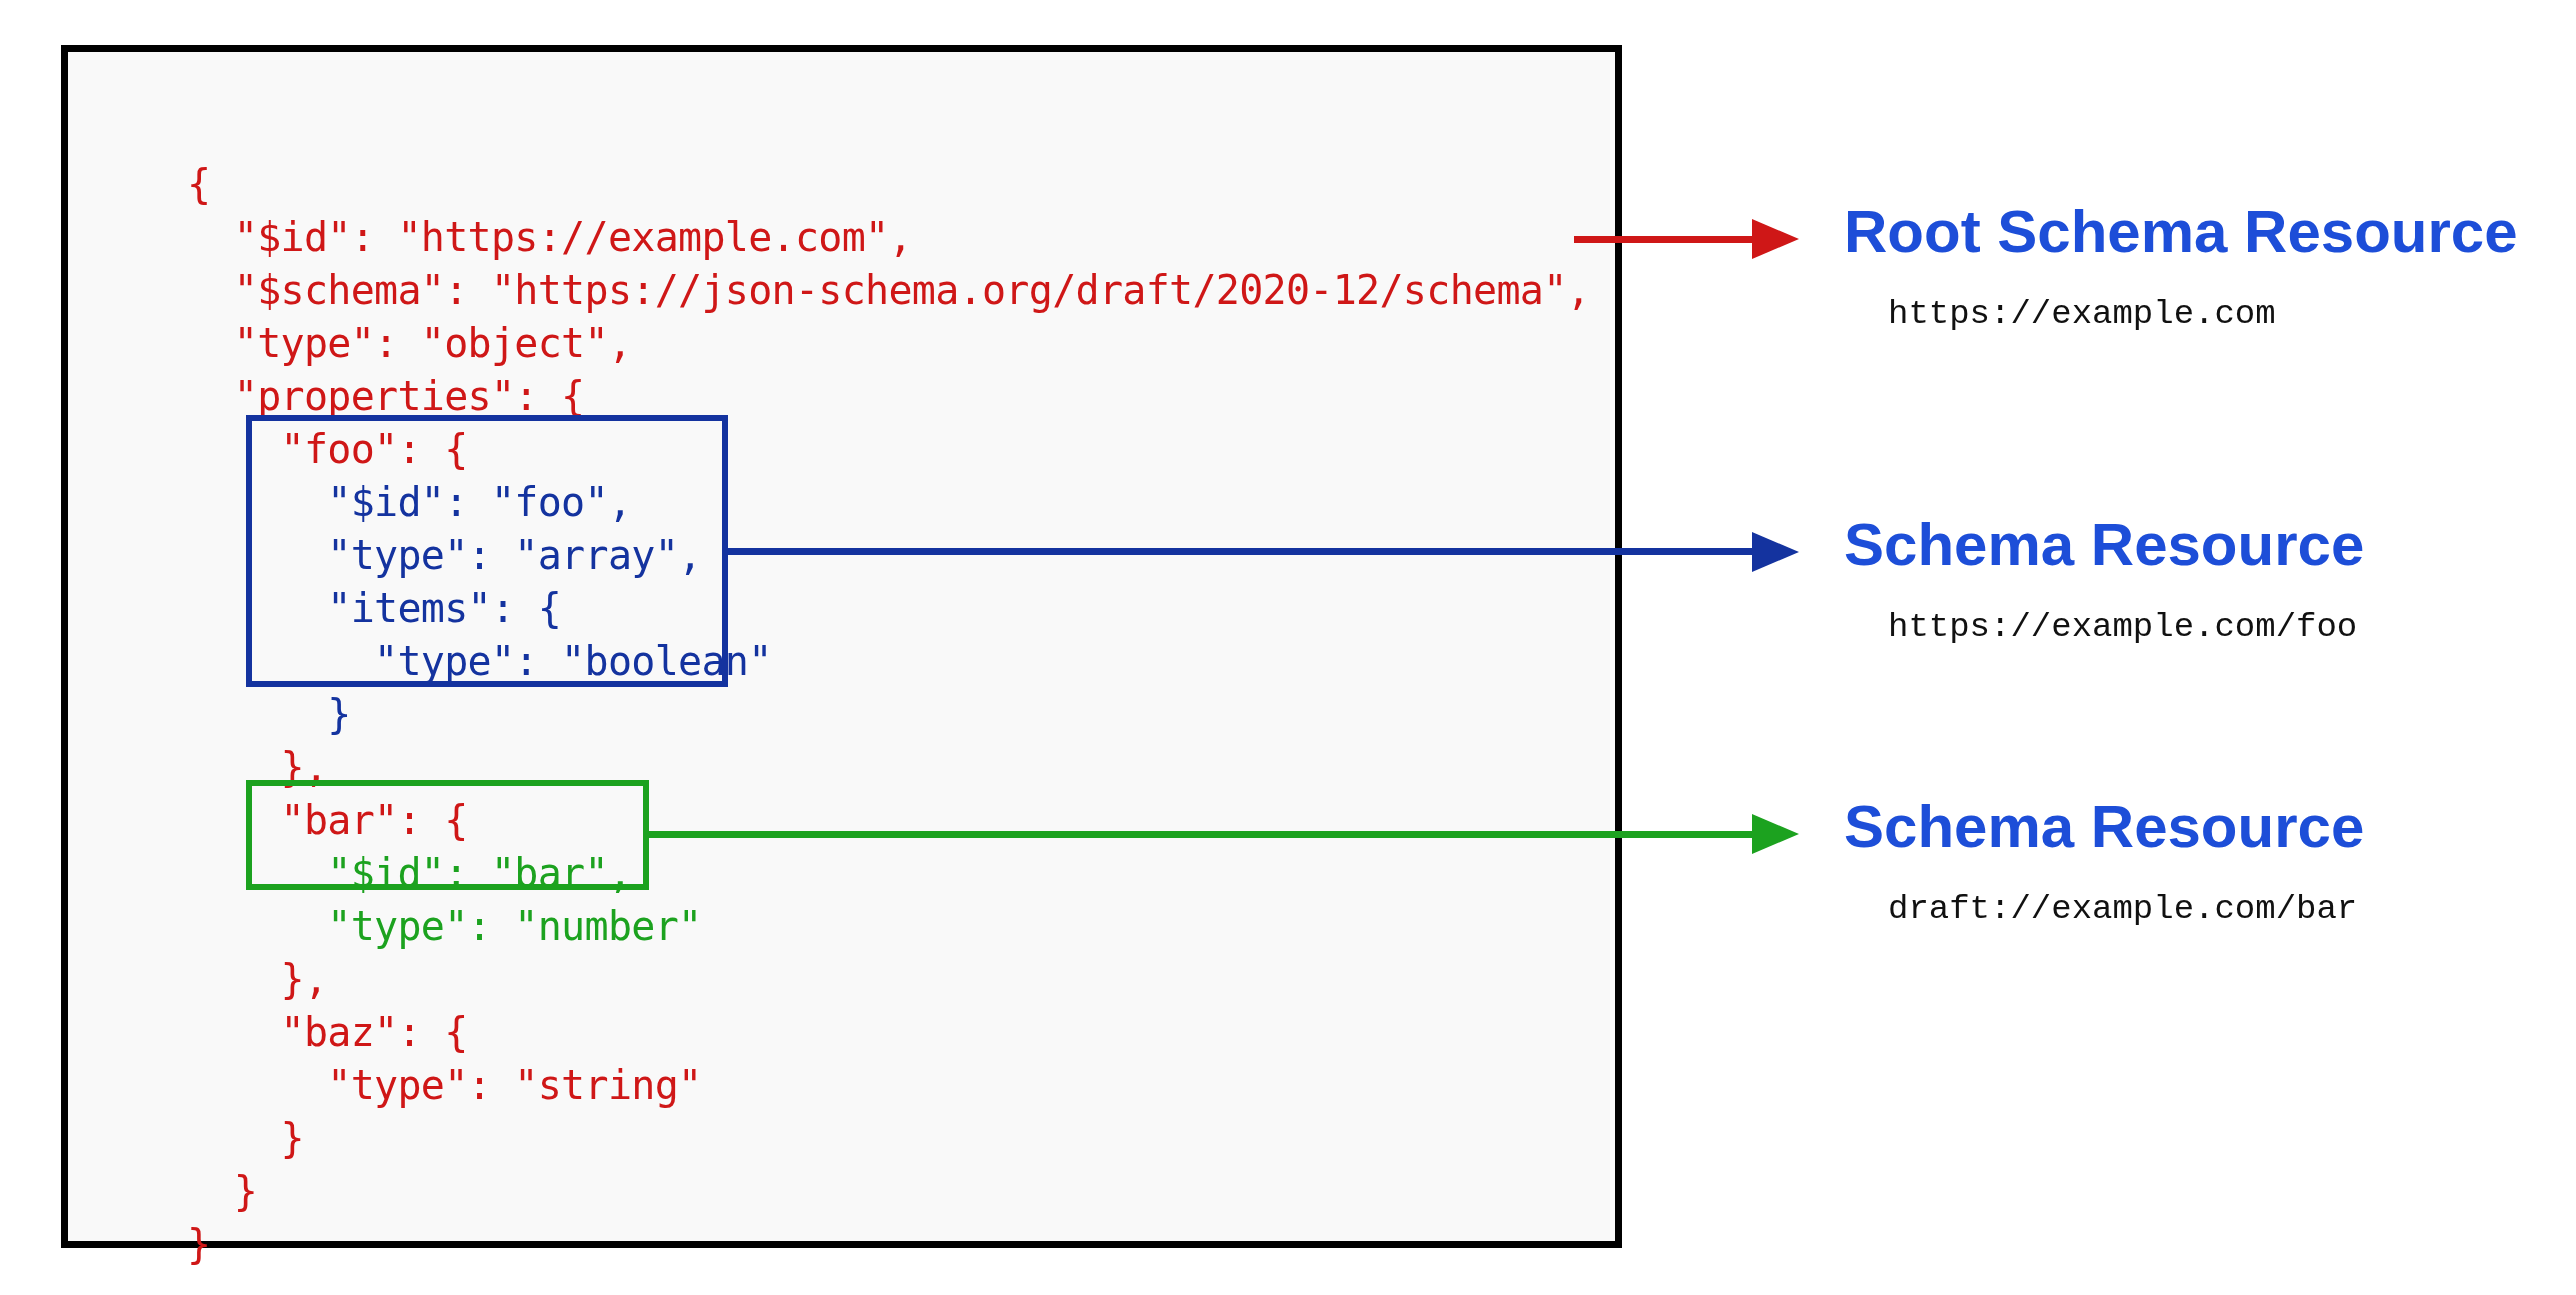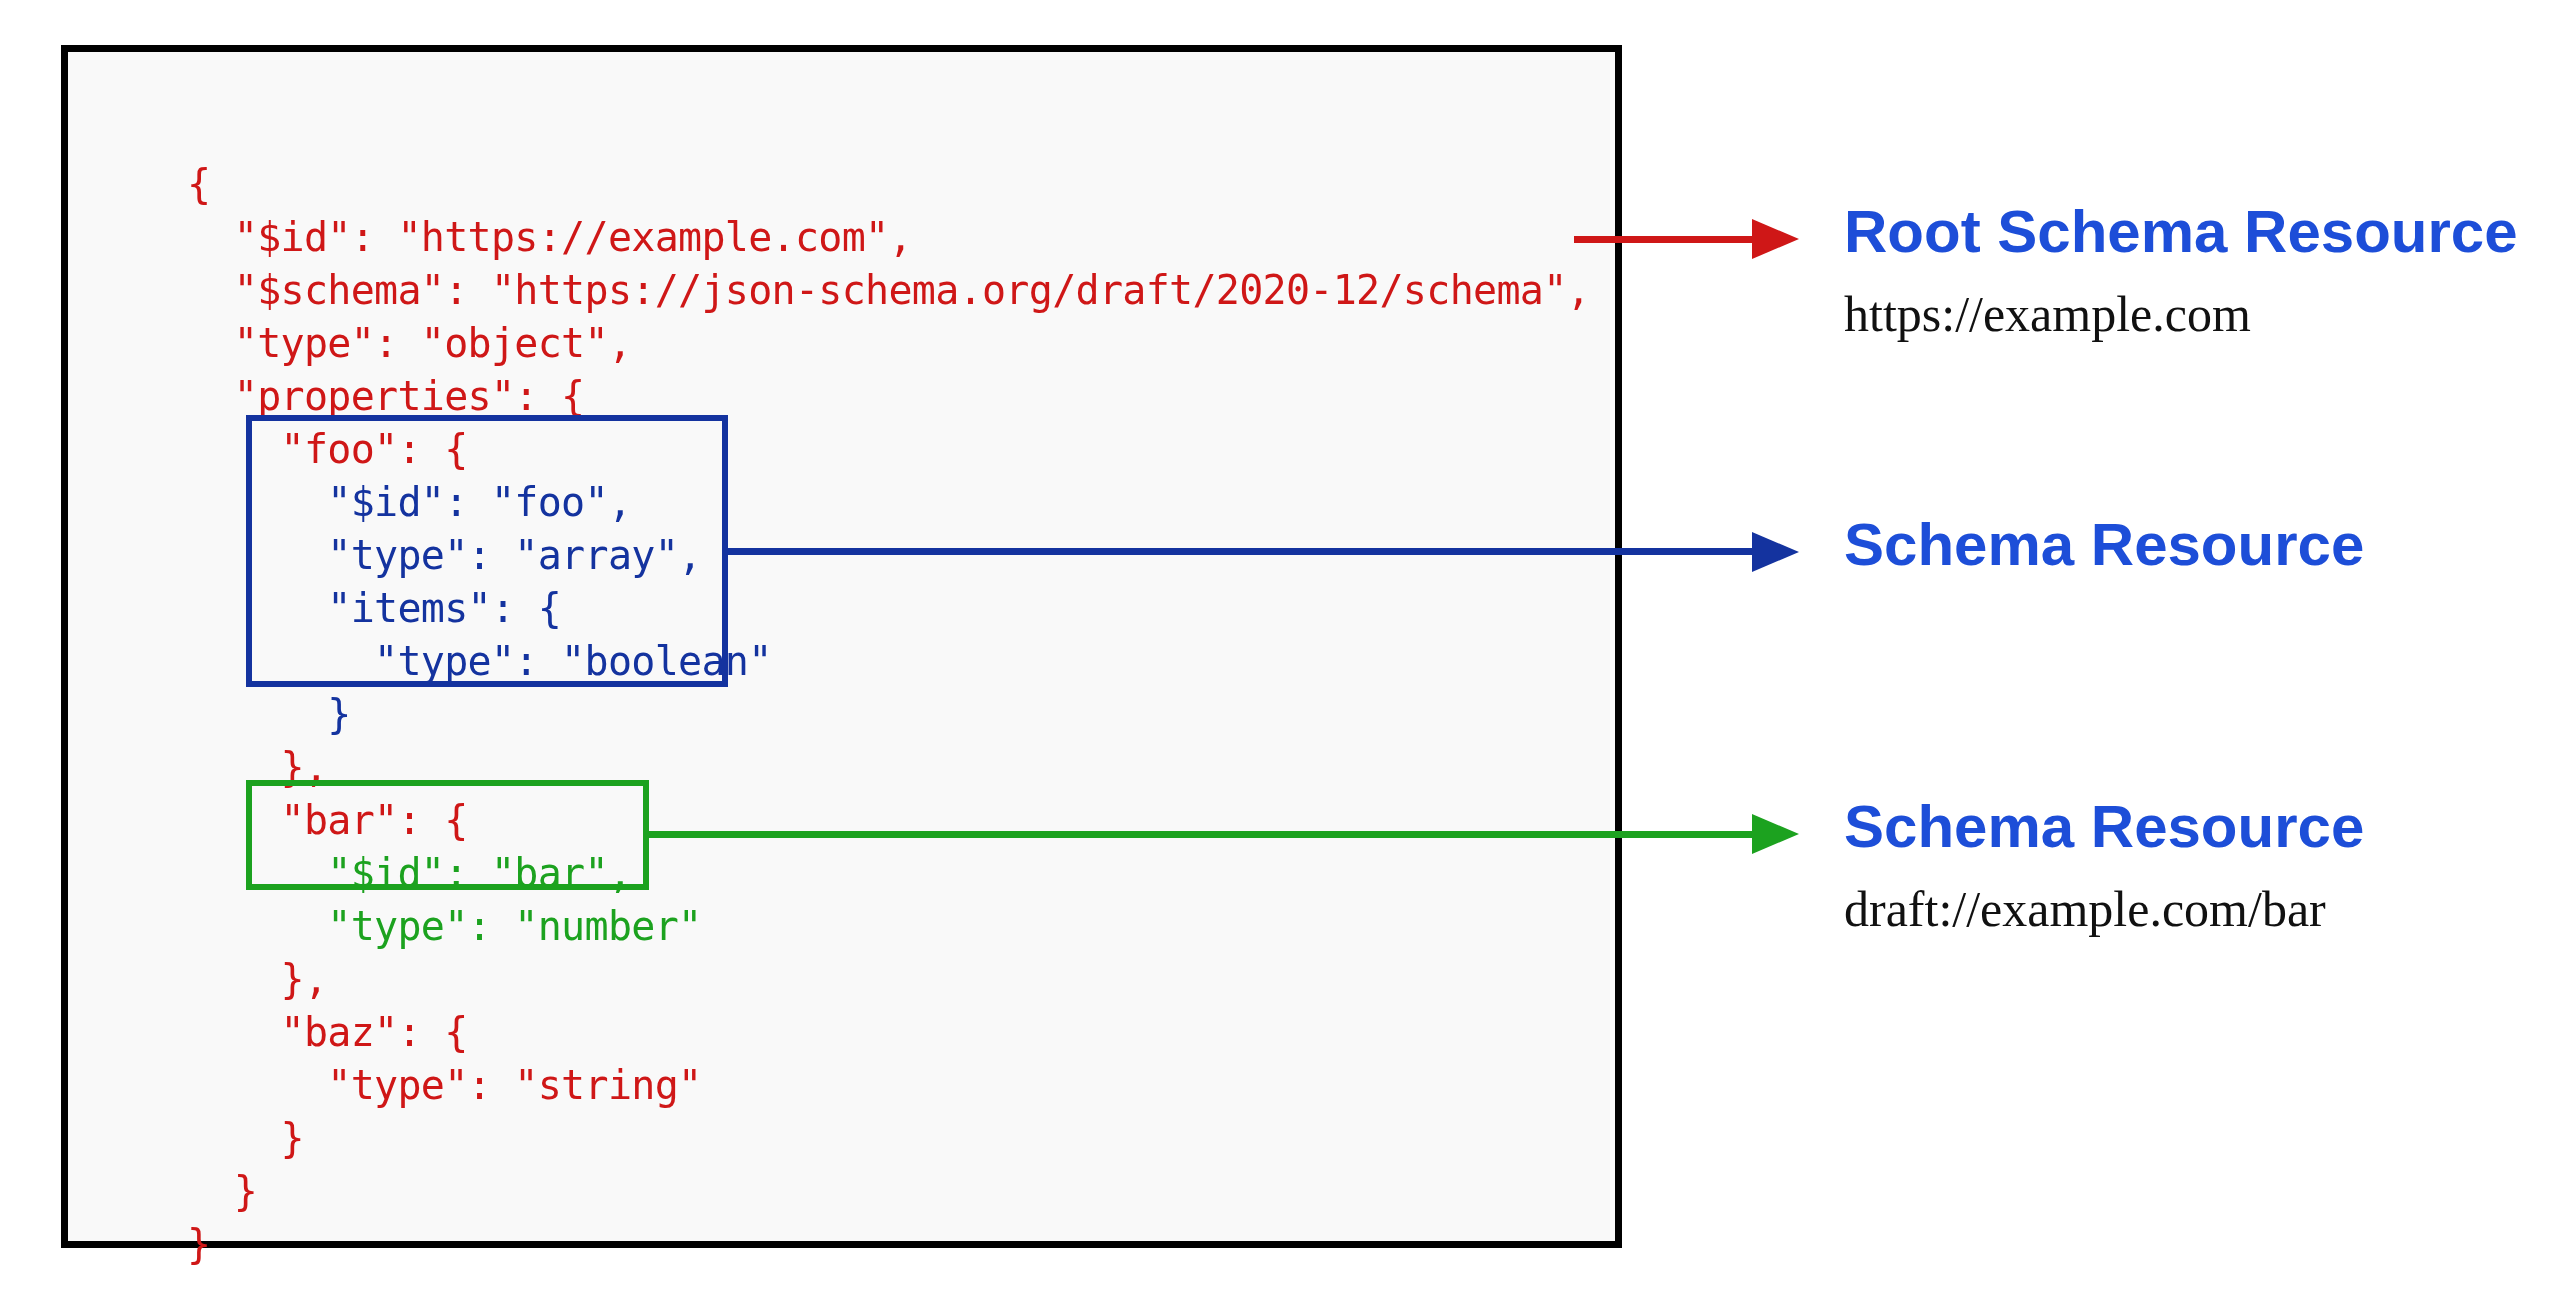--- a/index.html
+++ b/index.html
@@ -71,25 +71,26 @@
   .ann-title {
     font-family: "Liberation Sans", sans-serif;
     font-weight: 700;
     font-size: 60px;
     line-height: 60px;
     color: #1d4ed8;
     white-space: nowrap;
   }
   .ann-url {
     margin-top: 27px;
-    font-family: Liberation Serif, serif;
-    font-size: 50px;
+    font-family: Liberation Mono, monospace;
+    font-size: 34px;
     line-height: 50px;
     color: #111111;
     white-space: nowrap;
+    margin-left: 44px;
   }
 </style>
 </head>
 <body>
 
 <div id="canvas">
 
   <div class="code-box">
 
     <pre class="code" id="code-lines"><div class="code-line red">{</div><div class="code-line red">  "$id": "https://example.com",</div><div class="code-line red">  "$schema": "https://json-schema.org/draft/2020-12/schema",</div><div class="code-line red">  "type": "object",</div><div class="code-line red">  "properties": {</div><div class="code-line red">    "foo": {</div><div class="code-line blue">      "$id": "foo",</div><div class="code-line blue">      "type": "array",</div><div class="code-line blue">      "items": {</div><div class="code-line blue">        "type": "boolean"</div><div class="code-line blue">      }</div><div class="code-line red">    },</div><div class="code-line red">    "bar": {</div><div class="code-line green">      "$id": "bar",</div><div class="code-line green">      "type": "number"</div><div class="code-line red">    },</div><div class="code-line red">    "baz": {</div><div class="code-line red">      "type": "string"</div><div class="code-line red">    }</div><div class="code-line red">  }</div><div class="code-line red">}</div></pre>
@@ -104,20 +105,21 @@
   <div class="arrow-head blue"></div>
   <div class="arrow-line green"></div>
   <div class="arrow-head green"></div>
 
   <div class="annotation a0">
     <div class="ann-title">Root Schema Resource</div>
     <div class="ann-url">https://example.com</div>
   </div>
   <div class="annotation a1">
     <div class="ann-title">Schema Resource</div>
+    <div class="ann-url">https://example.com/foo</div>
   </div>
   <div class="annotation a2">
     <div class="ann-title">Schema Resource</div>
     <div class="ann-url">draft://example.com/bar</div>
   </div>
 
 </div>
 
 
 </body></html>

